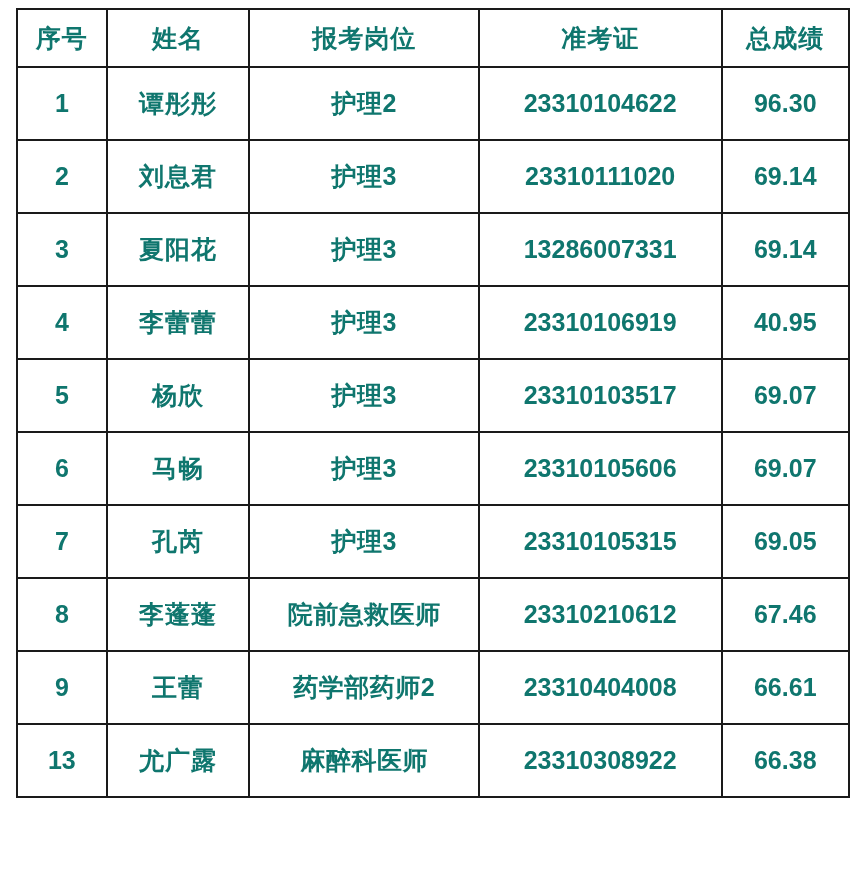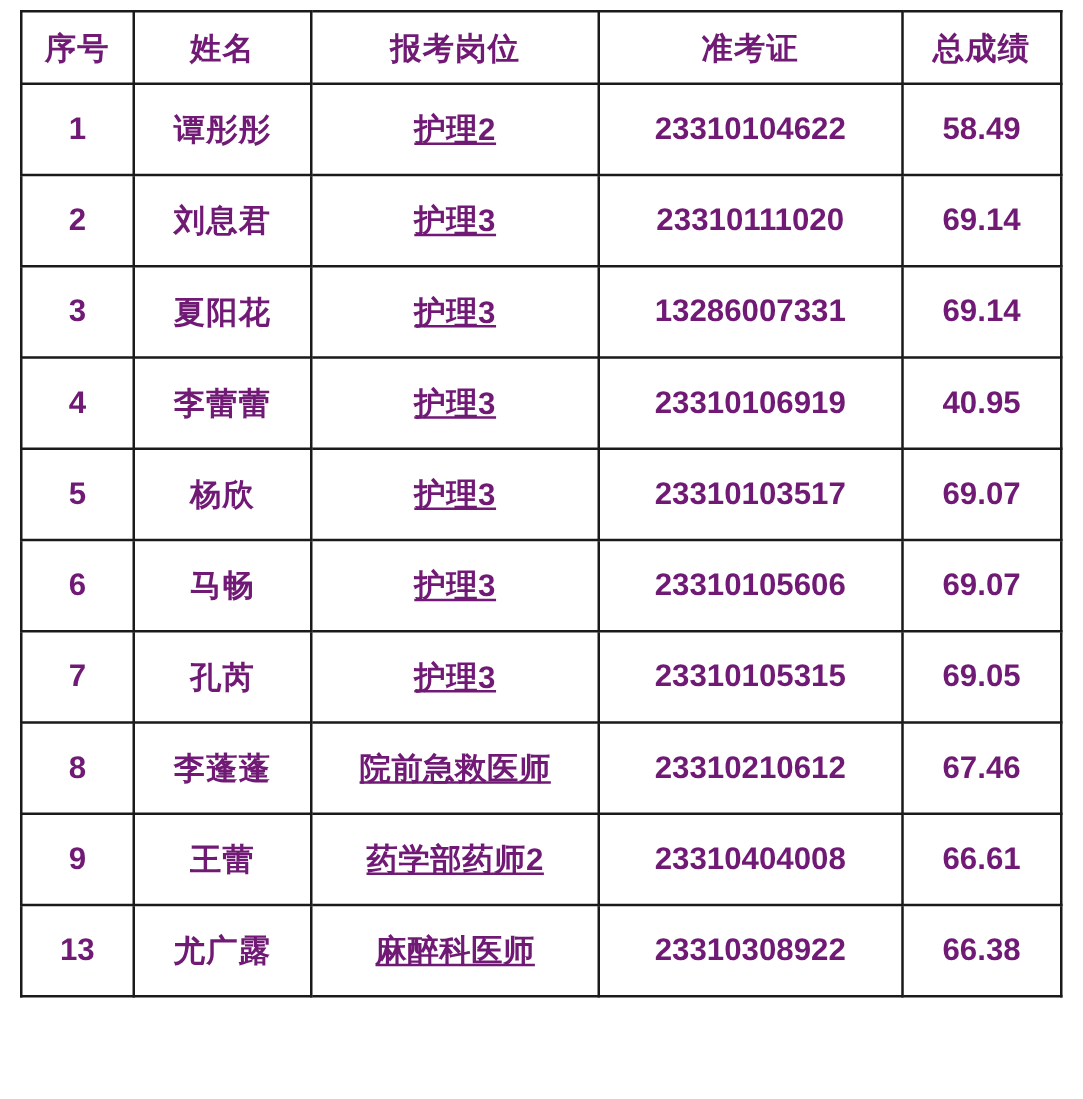--- a/index.html
+++ b/index.html
@@ -26,21 +26,21 @@
     border-collapse: collapse;
     width: 100%;
     table-layout: fixed;
   }
   table.score-table td,
   table.score-table th {
     border: 2px solid #1a1a1a;
     text-align: center;
     vertical-align: middle;
     font-weight: bold;
-    color: #701a75;
+    color: #0f766e;
     padding: 0;
     white-space: nowrap;
     overflow: hidden;
   }
   table.score-table thead th {
     height: 56px;
     font-size: 25px;
     letter-spacing: 1px;
   }
   table.score-table tbody td {
@@ -48,21 +48,21 @@
     font-size: 25px;
   }
   .col-no    { width: 88px; }
   .col-name  { width: 140px; }
   .col-post  { width: 225px; }
   .col-ticket{ width: 238px; }
   .col-score { width: 125px; }
 
   td.cell-no    { font-size: 24px; }
   td.cell-name  { letter-spacing: 1px; font-family: Liberation Serif, serif; }
-  td.cell-post  { letter-spacing: 0.5px; text-decoration: underline; }
+  td.cell-post  { letter-spacing: 0.5px; }
   td.cell-ticket{ font-size: 24px; letter-spacing: 0px; margin-top: 39px; }
   td.cell-score { font-size: 24px; }
 </style>
 </head>
 <body>
 
 <div class="sheet">
   <table class="score-table">
     <colgroup>
       <col class="col-no">
@@ -79,21 +79,21 @@
         <th>准考证</th>
         <th>总成绩</th>
       </tr>
     </thead>
     <tbody>
       <tr>
         <td class="cell-no">1</td>
         <td class="cell-name">谭彤彤</td>
         <td class="cell-post">护理2</td>
         <td class="cell-ticket">23310104622</td>
-        <td class="cell-score">58.49</td>
+        <td class="cell-score">96.30</td>
       </tr>
       <tr>
         <td class="cell-no">2</td>
         <td class="cell-name">刘息君</td>
         <td class="cell-post">护理3</td>
         <td class="cell-ticket">23310111020</td>
         <td class="cell-score">69.14</td>
       </tr>
       <tr>
         <td class="cell-no">3</td>

